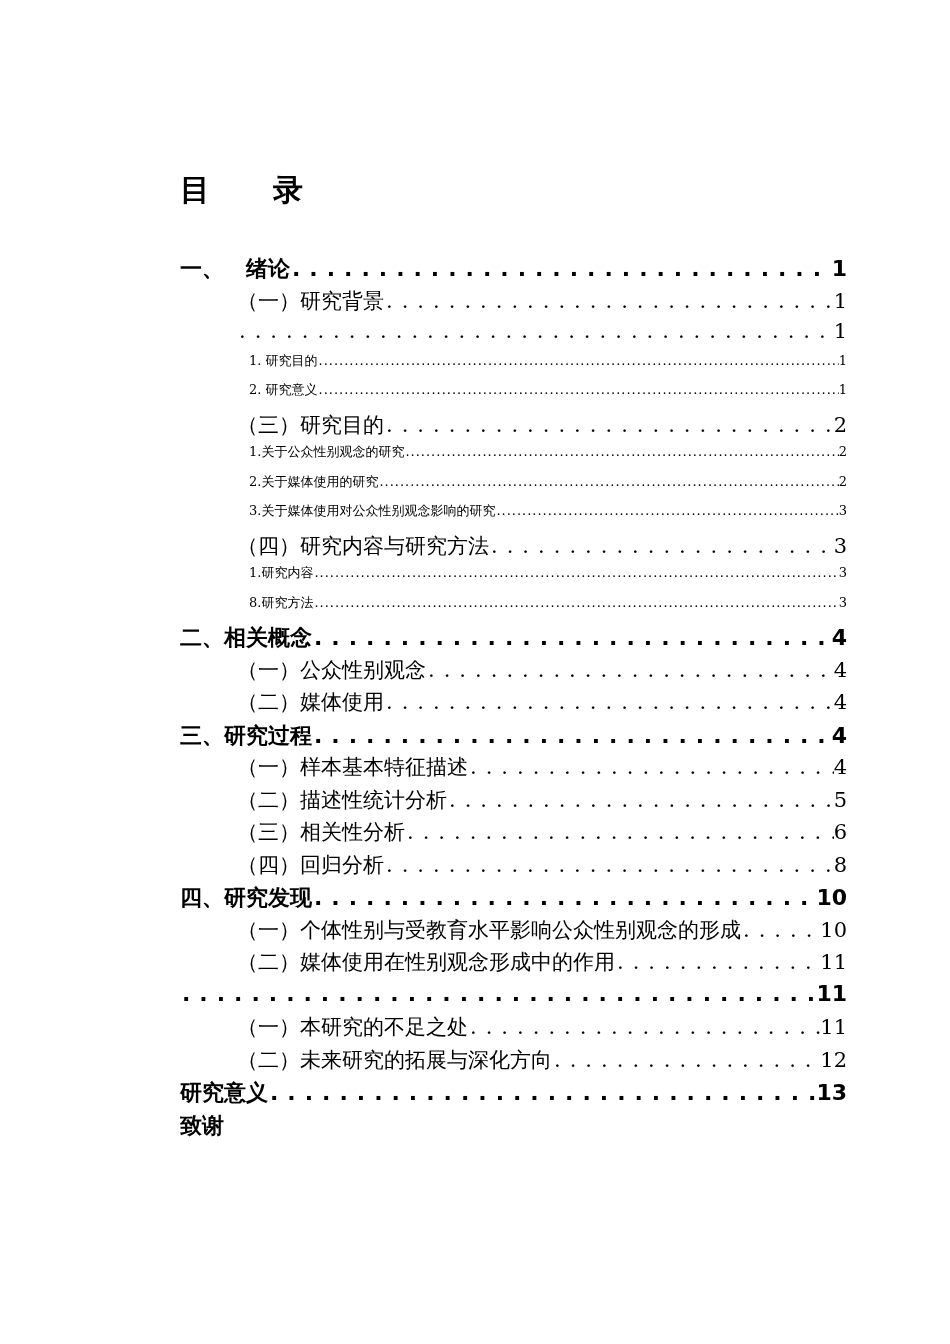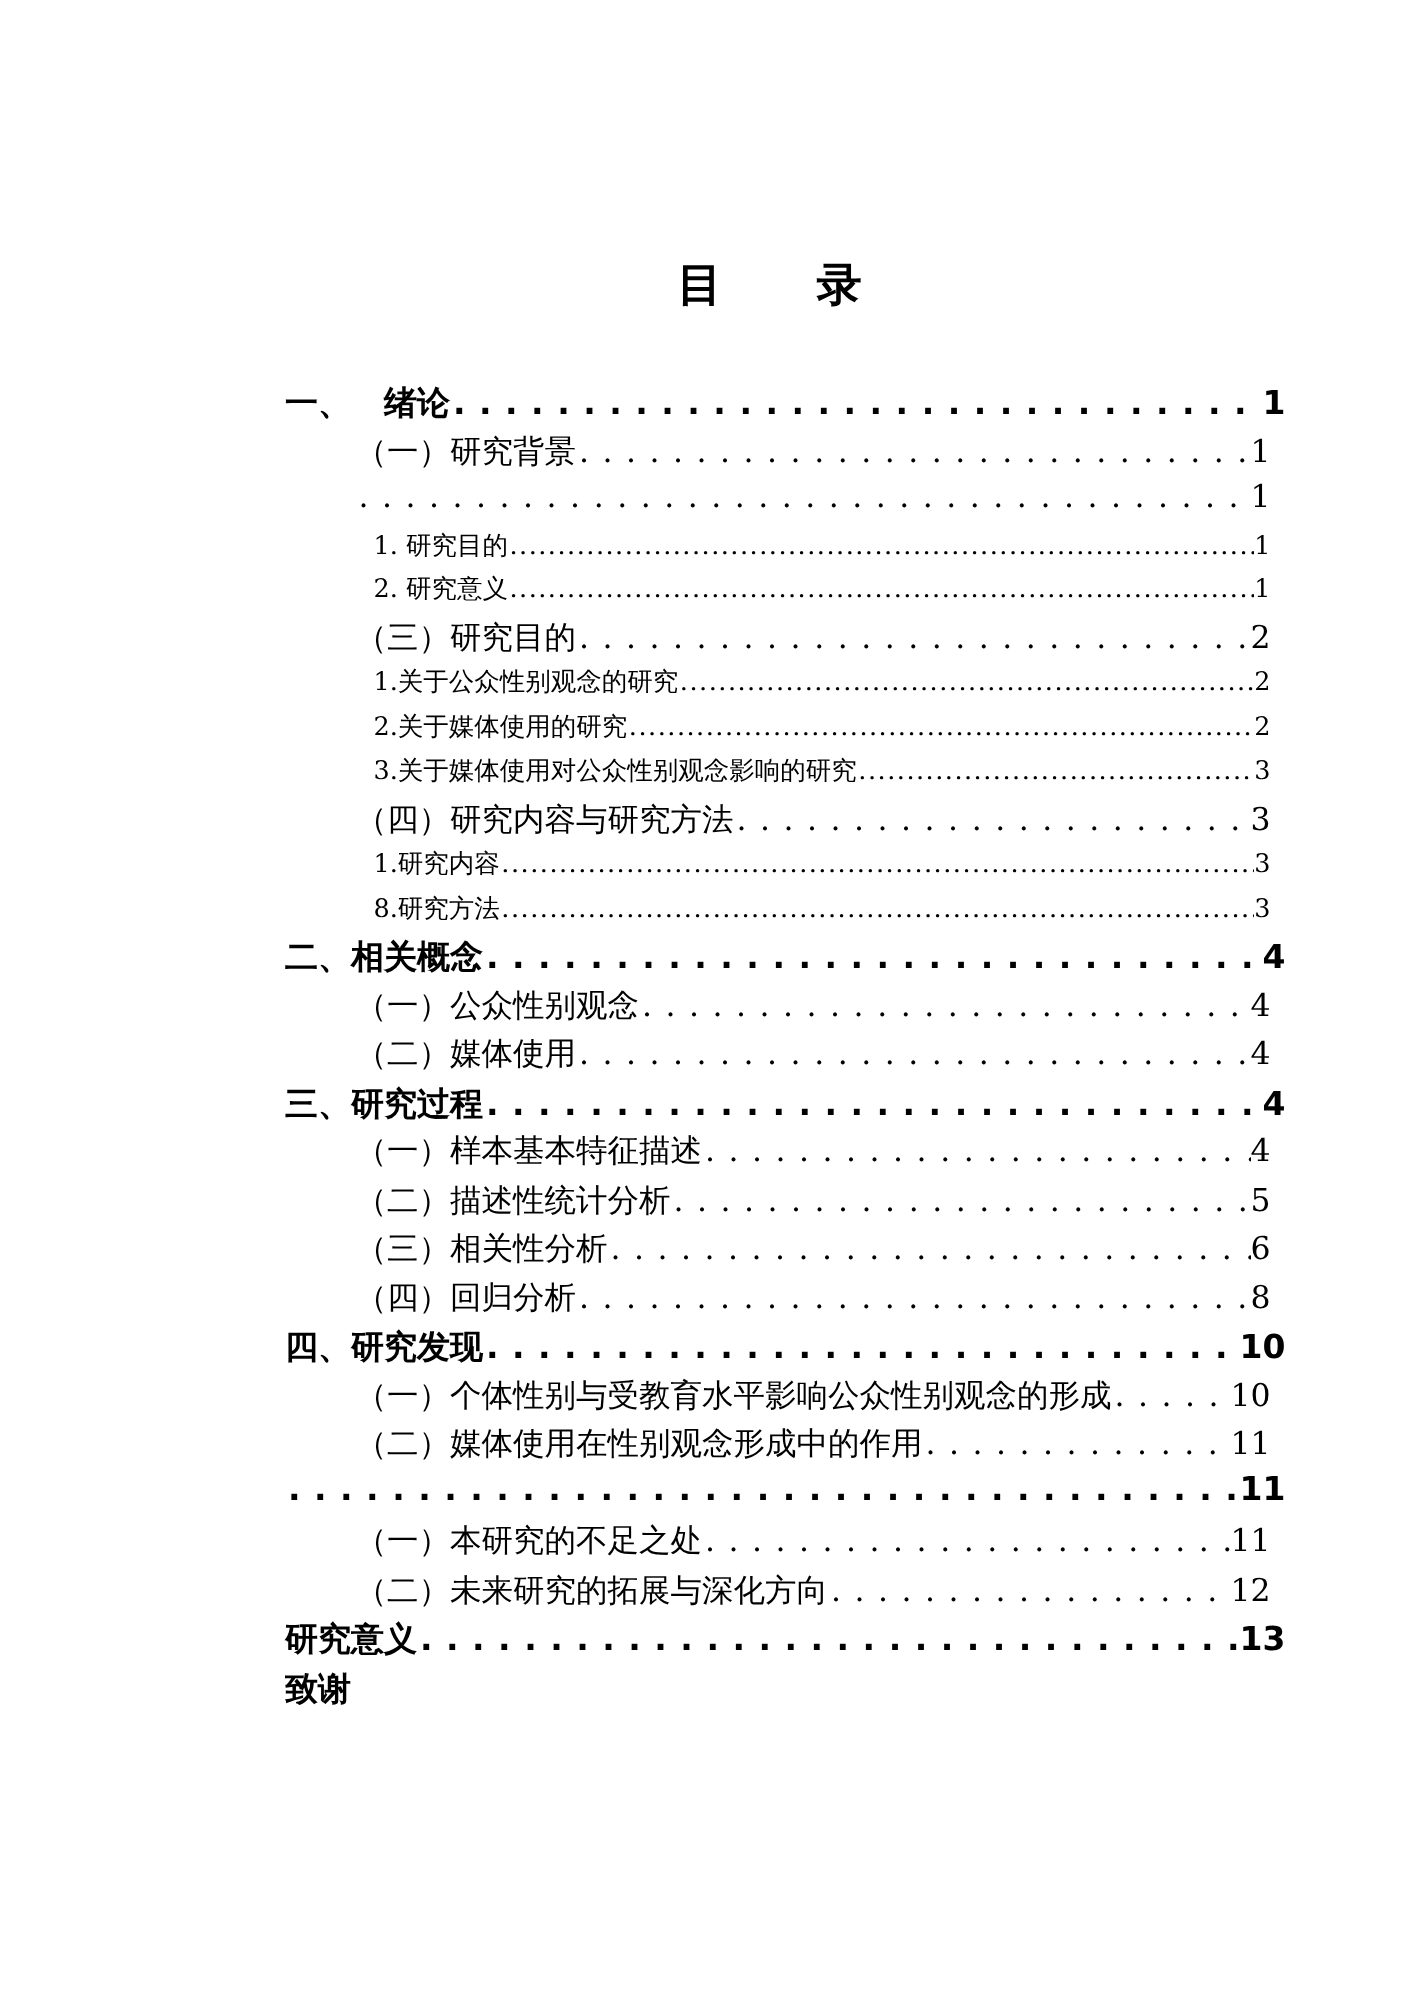--- a/index.html
+++ b/index.html
@@ -12,51 +12,50 @@
     overflow: hidden;
   }
   .page {
     position: relative;
     width: 950px; height: 1344px;
     background: #ffffff;
   }
   .doc-title {
     position: absolute;
     left: 180px; top: 170px; width: 667px;
-    text-align: center;
+    text-align: left;
     font-size: 30px;
     font-weight: bold;
     white-space: pre;
     letter-spacing: 1px;
     font-family: "DejaVu Serif", "Liberation Serif", serif;
   }
   .toc {
     position: absolute;
     left: 180px; top: 254px; width: 667px;
   }
   .toc-entry {
     display: flex;
     align-items: baseline;
     width: 100%;
   }
   .toc-entry.l1 {
     height: 32.5px;
     font-family: "DejaVu Sans", "Liberation Sans", sans-serif;
     font-weight: bold;
     font-size: 22px;
-    margin-left: 10px;
   }
   .toc-entry.l2 {
     height: 32.5px;
     font-size: 21px;
     padding-left: 57px;
   }
   .toc-entry.l3 {
     height: 29.5px;
-    font-size: 17px;
+    font-size: 13px;
     padding-left: 69px;
   }
   .entry-label { white-space: pre; flex: 0 0 auto; }
   .leader {
     flex: 1 1 auto;
     min-width: 0;
     overflow: hidden;
     white-space: nowrap;
   }
   .l1 .leader, .l2 .leader { letter-spacing: 9px; margin-left: 2px; }

